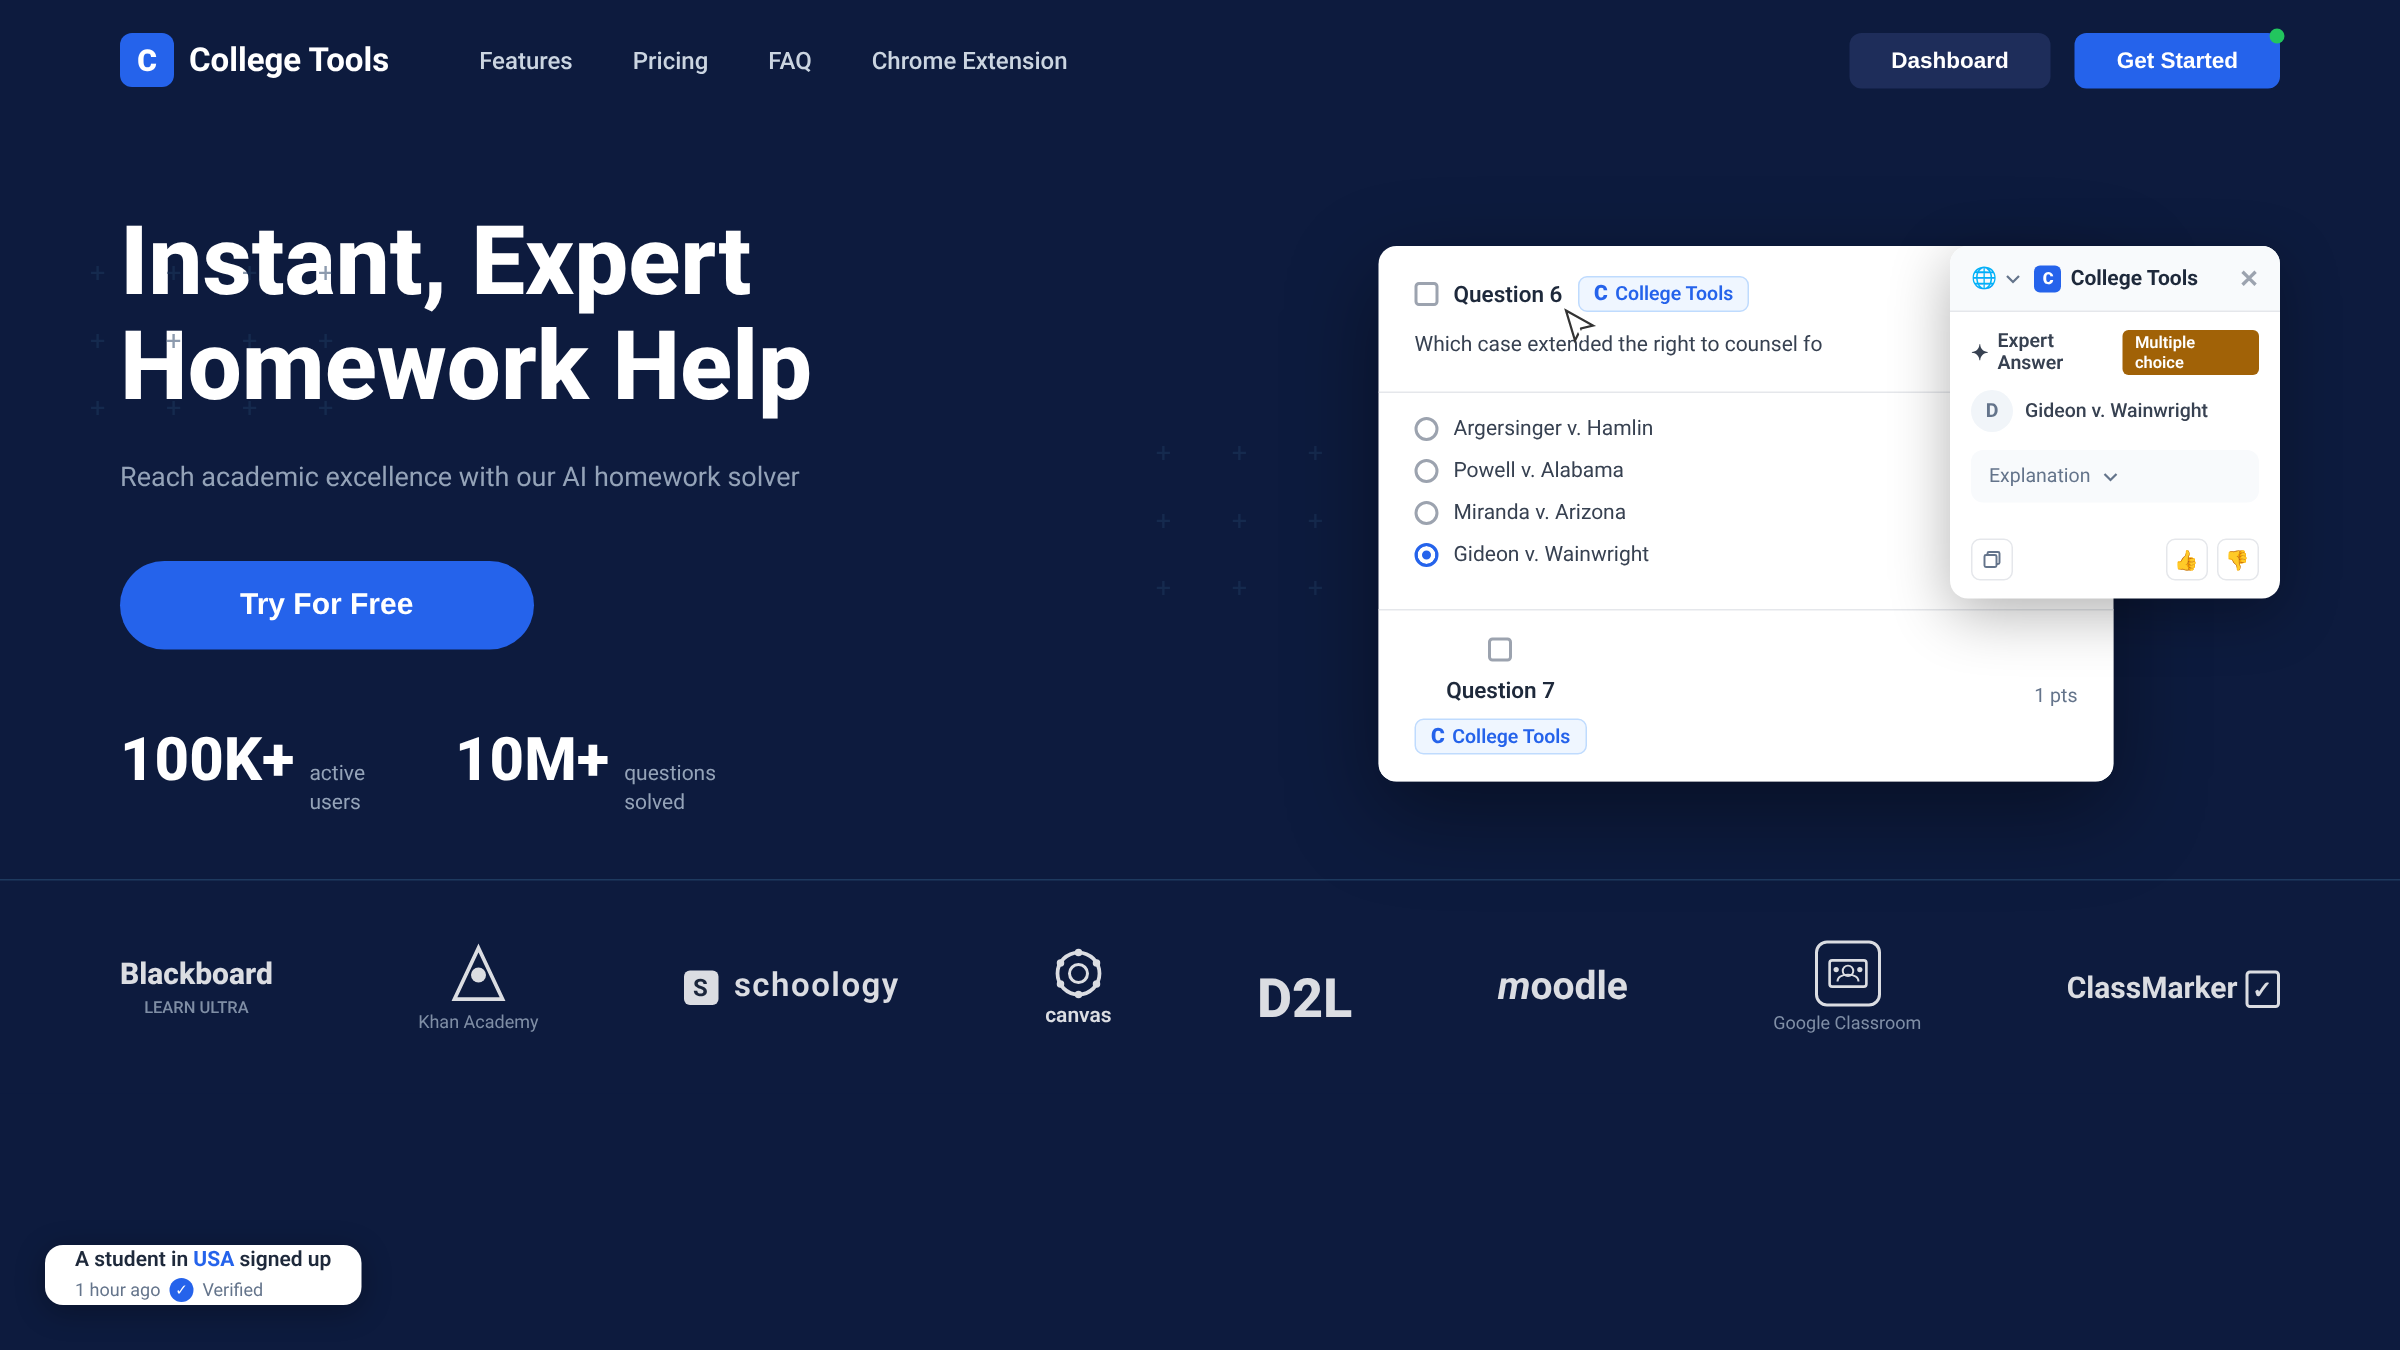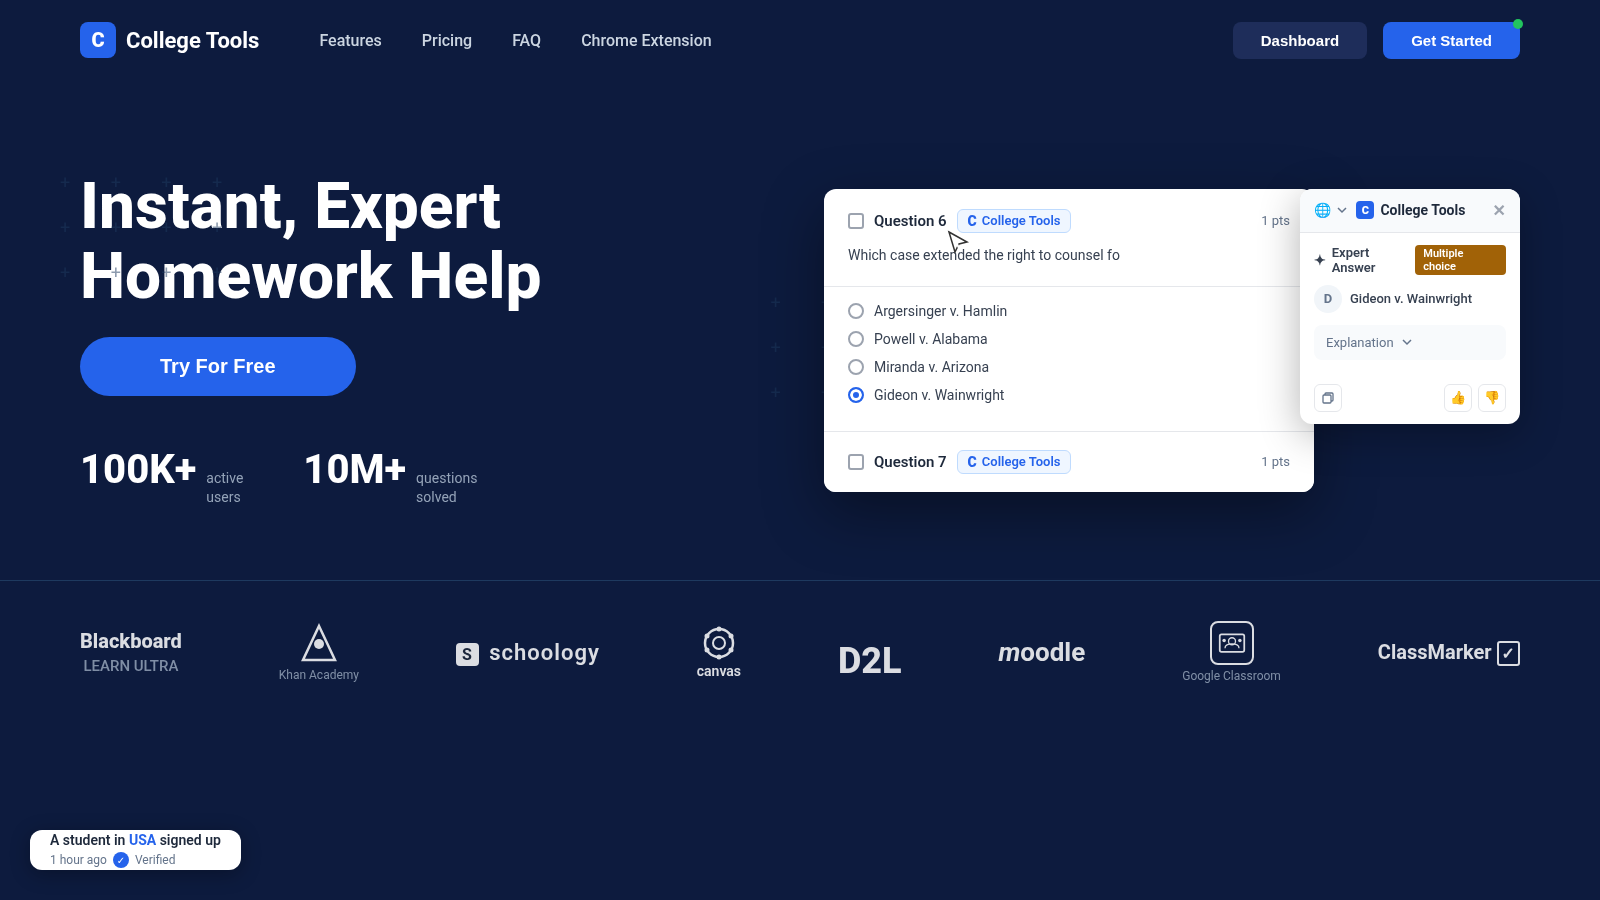--- a/index.html
+++ b/index.html
@@ -173,21 +173,21 @@
     
     .hero-right {
       flex: 1;
       display: flex;
       justify-content: flex-end;
       align-items: flex-start;
       position: relative;
     }
     .demo-container {
       position: relative;
-      width: 696px;
+      width: 601px;
       margin-left: 37px;
     }
     .quiz-panel {
       background: #fff;
       border-radius: 12px;
       box-shadow: 0 20px 60px rgba(0,0,0,0.4);
       overflow: hidden;
       width: 490px;
     }
     .quiz-question {
@@ -442,21 +442,21 @@
       gap: 4px;
       color: #fff;
       opacity: 0.85;
     }
     .platform-logo {
       font-size: 18px;
       font-weight: 700;
       color: #fff;
     }
     .platform-sub {
-      font-size: 15px;
+      font-size: 11px;
       color: #94a3b8;
       font-weight: 500;
     }
     .platform-icon-box {
       width: 44px;
       height: 44px;
       border: 2px solid #fff;
       border-radius: 8px;
       display: flex;
       align-items: center;
@@ -534,20 +534,21 @@
   </div>
   <div class="dot-grid dot-grid-right">
     + + +<br>+ + +<br>+ + +
   </div>
 
   <div class="hero-left">
     <h1 class="hero-title">
       <span>Instant, Expert</span><br>
       <span>Homework Help</span>
     </h1>
+    <p class="hero-subtitle">Reach academic excellence with our AI homework solver</p>
     <button class="btn-try-free">Try For Free</button>
     <div class="stats">
       <div class="stat-item">
         <span class="stat-number">100K+</span>
         <div class="stat-label">
           <span>active</span><br>
           <span>users</span>
         </div>
       </div>
       <div class="stat-item">
@@ -593,21 +594,21 @@
             <span>Miranda v. Arizona</span>
           </div>
           <div class="quiz-option">
             <div class="radio-circle selected"></div>
             <span>Gideon v. Wainwright</span>
           </div>
         </div>
 
         <div class="quiz-q7">
           <div class="quiz-q7-header">
-            <div style="display:flex;align-items:center;gap:10px;">
+            <div style="display:flex;align-items:center;gap:10px;flex-direction:column;">
               <div class="checkbox-sq"></div>
               <span class="question-label">Question 7</span>
               <div class="college-tools-badge">
                 <span style="font-size:14px;color:#2563eb;font-weight:900;">C</span>
                 <span>College Tools</span>
               </div>
             </div>
             <span class="pts-label">1 pts</span>
           </div>
         </div>

